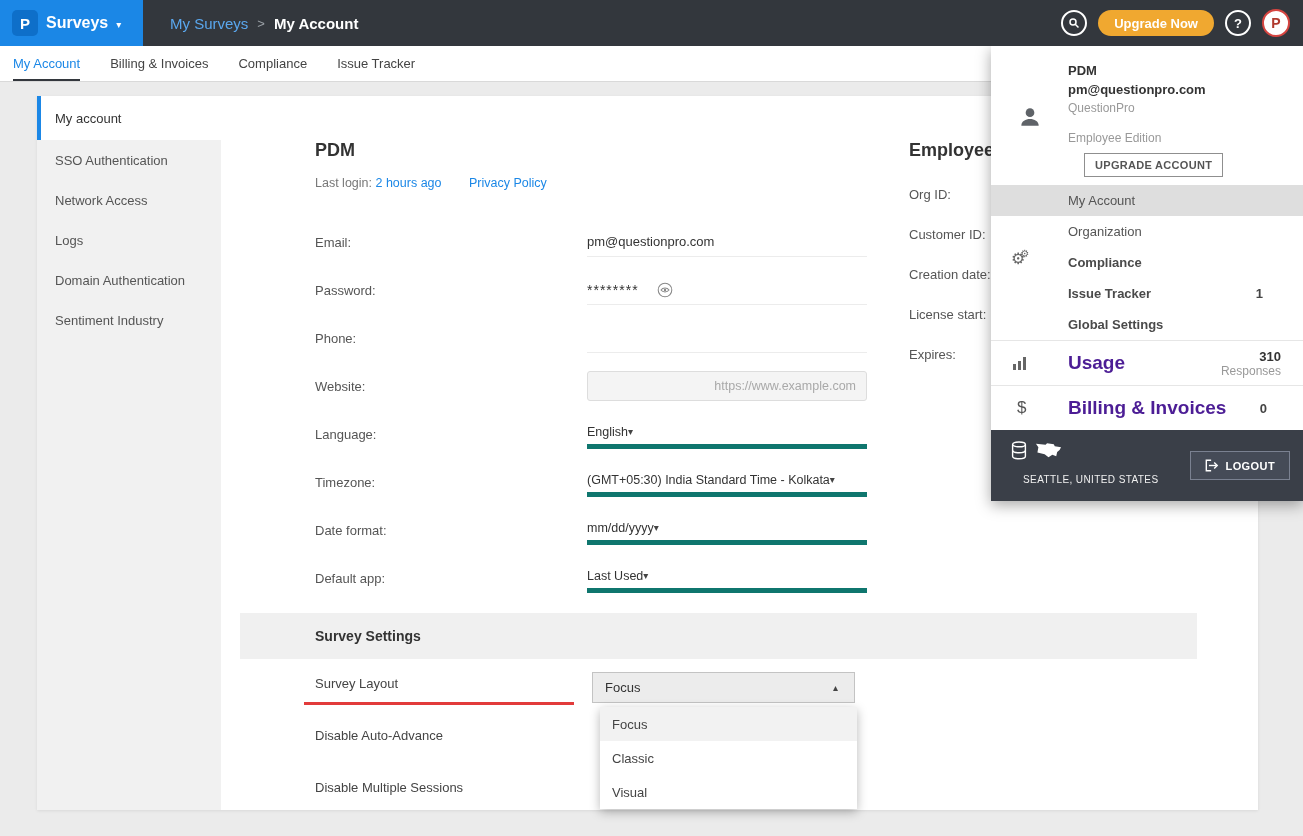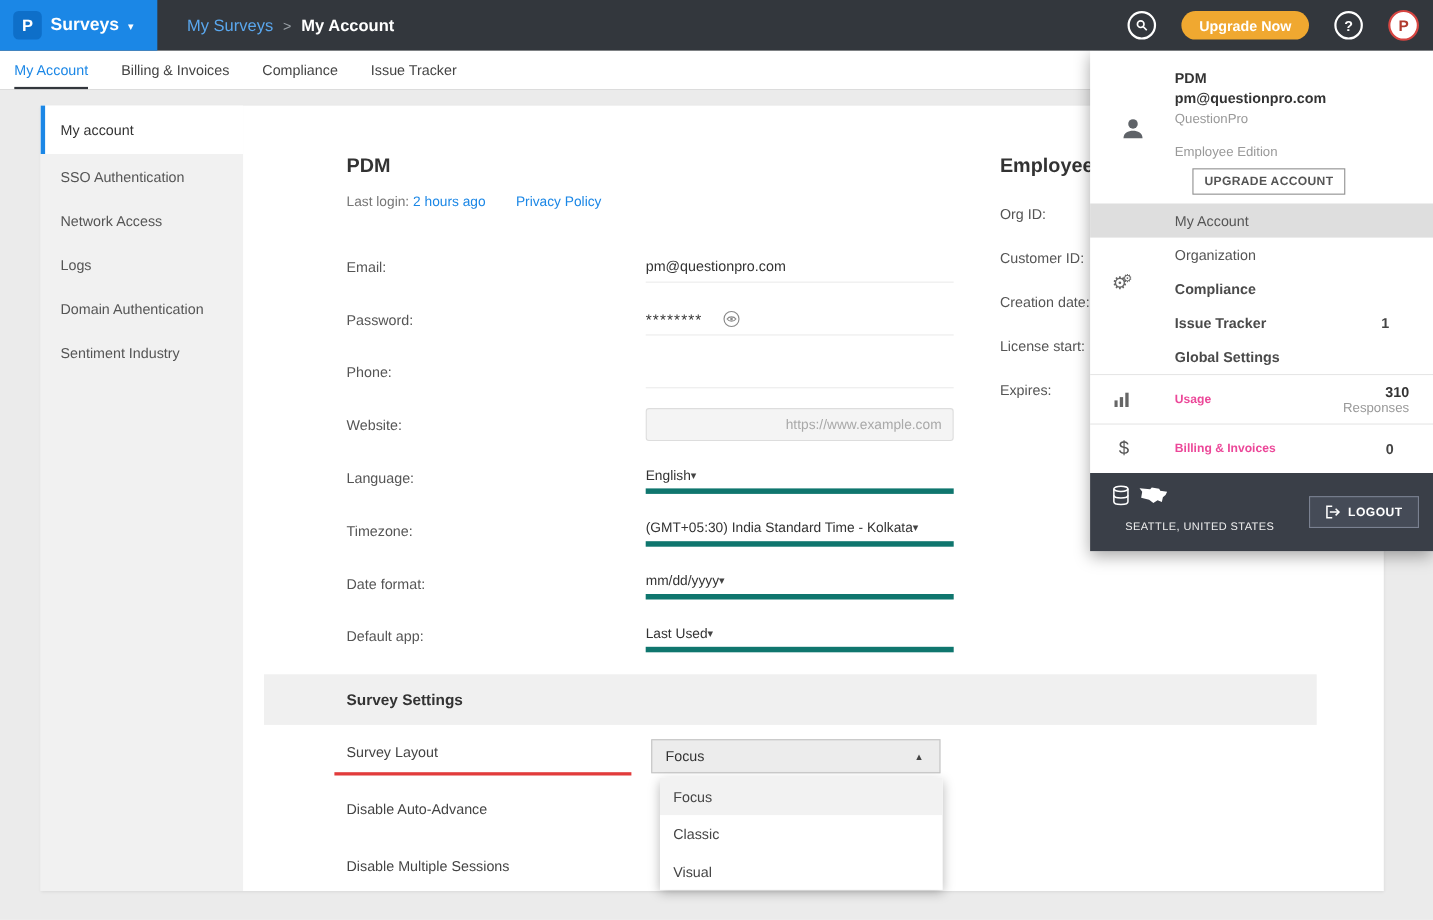--- a/index.html
+++ b/index.html
@@ -9,21 +9,21 @@
   
   .topbar { position:absolute; top:0; left:0; width:100%; height:46px; background:#33373d; display:flex; align-items:center; z-index:100; }
   .logo-box { width:143px; height:46px; background:#1b87e6; display:flex; align-items:center; gap:8px; padding:0 12px; cursor:pointer; flex-shrink:0; }
   .logo-chip { width:26px; height:26px; background:#0e6fc9; border-radius:5px; color:#fff; font-weight:bold; font-size:15px; display:flex; align-items:center; justify-content:center; }
   .logo-text { color:#fff; font-size:16px; font-weight:bold; }
   .logo-caret { color:#fff; font-size:10px; margin-top:2px; }
   .breadcrumb { margin-left:27px; display:flex; align-items:center; gap:9px; font-size:15px; }
   .bc-parent { color:#5aa7ee; cursor:pointer; text-decoration:none; }
   .bc-sep { color:#9aa0a6; font-size:13px; }
   .bc-current { color:#ffffff; font-weight:bold; }
-  .topbar-right { margin-left:auto; display:flex; align-items:center; gap:23px; padding-right:13px; }
+  .topbar-right { margin-left:auto; display:flex; align-items:center; gap:11px; padding-right:13px; }
   .icon-circle { width:26px; height:26px; border-radius:50%; border:2px solid #fff; background:transparent; color:#fff; display:flex; align-items:center; justify-content:center; cursor:pointer; font-size:13px; font-weight:bold; }
   .upgrade-btn { height:26px; padding:0 16px; border:none; border-radius:13px; background:#f0a830; color:#fff; font-size:13px; font-weight:bold; cursor:pointer; }
   .avatar { width:28px; height:28px; border-radius:50%; background:#fff; border:2px solid #d64541; color:#b03a2e; font-weight:bold; font-size:14px; display:flex; align-items:center; justify-content:center; cursor:pointer; }
 
   
   .tabbar { position:absolute; top:46px; left:0; width:100%; height:36px; background:#fff; border-bottom:1px solid #d9d9d9; display:flex; align-items:flex-end; padding:0 13px; gap:30px; z-index:5; }
   .tab { font-size:13px; color:#444; padding:9px 0 8px 0; border-bottom:2px solid transparent; cursor:pointer; white-space:nowrap; }
   .tab.active { color:#1b87e6; border-bottom:2px solid #33373d; }
 
   
@@ -81,21 +81,21 @@
   .umenu-item { height:31px; line-height:31px; padding-left:77px; font-size:13px; color:#555; cursor:pointer; position:relative; }
   .umenu-item.active { background:#dedede; }
   .umenu-item.bold { font-weight:bold; color:#4a4a4a; }
   .u-badge { position:absolute; right:40px; top:0; font-weight:bold; color:#444; }
   .u-gears { position:absolute; left:20px; top:66px; color:#666; font-size:16px; line-height:1; }
   .u-gears .g2 { font-size:10px; position:relative; left:-5px; top:-7px; }
   .u-divider { height:1px; background:#e6e6e6; }
   .u-row { position:relative; height:44px; display:flex; align-items:center; padding-left:77px; cursor:pointer; }
   .u-rowicon { position:absolute; left:22px; display:flex; align-items:center; }
   .u-rowicon.dollar { left:26px; font-size:17px; color:#555; }
-  .u-rowlabel { font-size:11px; font-weight:bold; color:#ec4899; }
+  .u-rowlabel { font-size:19px; font-weight:bold; color:#4c1d95; }
   .u-rowright { position:absolute; right:22px; top:50%; transform:translateY(-50%); text-align:right; }
   .u-rowright b { display:block; font-size:13px; color:#333; }
   .u-rowright i { display:block; font-style:normal; font-size:12px; color:#999; }
   .u-zero { position:absolute; right:36px; font-size:13px; font-weight:bold; color:#444; }
   .umenu-footer { position:relative; height:71px; background:#3a3f48; }
   .f-db { position:absolute; left:20px; top:11px; }
   .f-map { position:absolute; left:44px; top:12px; }
   .f-loc { position:absolute; left:32px; top:44px; font-size:10px; color:#f0f0f0; letter-spacing:.4px; }
   .f-logout { position:absolute; right:13px; top:21px; height:29px; padding:0 14px; background:#454b57; border:1px solid #7a8191; color:#fff; font-size:11px; font-weight:bold; letter-spacing:.4px; display:flex; align-items:center; gap:7px; cursor:pointer; }
 </style>

